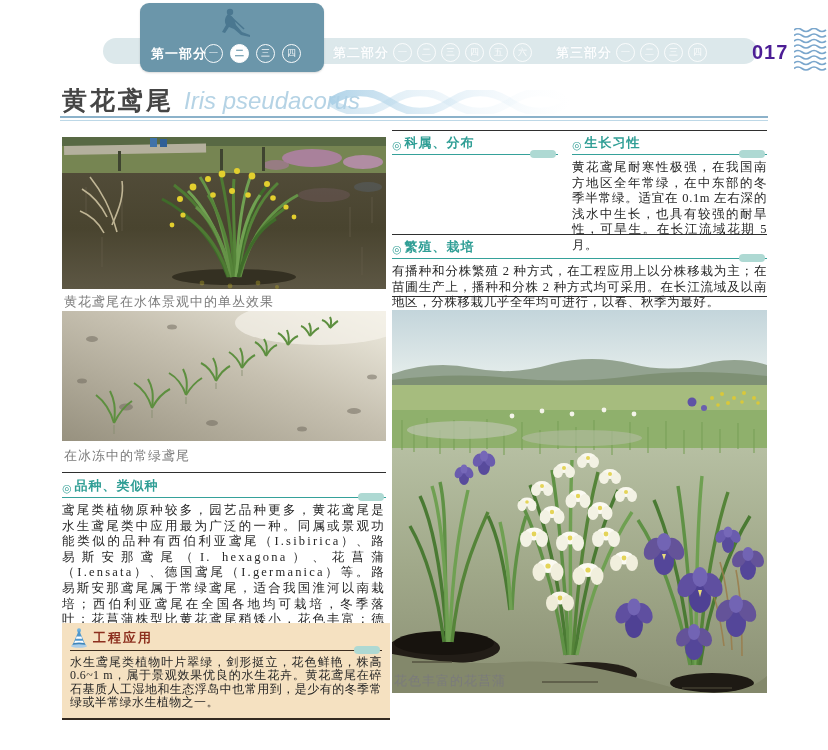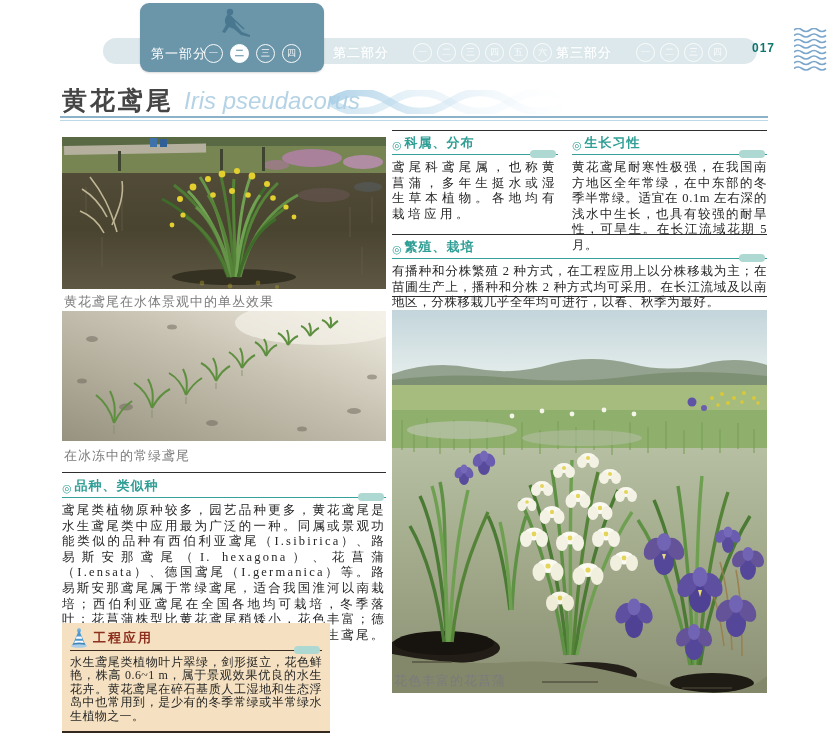--- a/index.html
+++ b/index.html
@@ -7,34 +7,34 @@
     width:828px;height:750px;position:relative;background:#ffffff;
     font-family:"Liberation Serif","DejaVu Serif",serif;
     overflow:hidden;
   }
   
   .nav-strip{position:absolute;left:103px;top:38px;width:654px;height:26px;
     background:#dce8eb;border-radius:13px;}
   .nav-tab-active{position:absolute;left:140px;top:3px;width:184px;height:69px;
     background:#6b96aa;border-radius:9px;box-shadow:0 1px 2px rgba(0,0,0,.15);}
   .tab-sil{position:absolute;left:68px;top:2px;}
-  .tab-label{position:absolute;left:11px;top:42px;color:#ffffff;font-weight:normal;
+  .tab-label{position:absolute;left:11px;top:42px;color:#ffffff;font-weight:bold;
     font-size:13px;letter-spacing:1px;font-family:"Liberation Sans",sans-serif;}
   .tab-circles{position:absolute;left:64px;top:41px;display:flex;gap:7px;}
   .ncirc{width:19px;height:19px;border:1.5px solid rgba(255,255,255,.95);border-radius:50%;
     box-sizing:border-box;color:rgba(255,255,255,.92);font-size:9px;line-height:16px;
     text-align:center;font-family:"Liberation Sans",sans-serif;}
   .ncirc.active{background:#ffffff;color:#5e8fa5;border-color:#ffffff;font-weight:bold;}
-  .nav-group{position:absolute;top:43px;display:flex;align-items:center;gap:24px;}
+  .nav-group{position:absolute;top:43px;display:flex;align-items:center;gap:4px;}
   .nav-group .glabel{color:rgba(255,255,255,.95);font-weight:bold;font-size:13px;
     letter-spacing:1px;font-family:"Liberation Sans",sans-serif;text-shadow:0 0 1px rgba(180,205,215,.6);}
   .nav-group .gcircles{display:flex;gap:5px;}
   .nav-group .ncirc{border-color:rgba(255,255,255,.85);color:rgba(255,255,255,.88);}
   .page-num{position:absolute;left:752px;top:41px;font-family:"Liberation Sans",sans-serif;
-    font-size:12px;font-weight:bold;color:#0f766e;letter-spacing:1px;}
+    font-size:20px;font-weight:bold;color:#4c1d95;letter-spacing:1px;}
   .corner-waves{position:absolute;left:794px;top:28px;}
   
   .title-row{position:absolute;left:62px;top:84px;white-space:nowrap;}
   .title-cn{font-size:25px;font-weight:bold;color:#454545;letter-spacing:3px;}
   .title-latin{font-size:24px;font-style:italic;color:#b5d3e5;
     font-family:"Liberation Sans",sans-serif;margin-left:10px;}
   .title-braid{position:absolute;left:330px;top:90px;}
   .rule-a{position:absolute;left:60px;top:116px;width:708px;height:2px;background:#8cb2ca;}
   .rule-b{position:absolute;left:60px;top:120px;width:708px;height:1px;background:#bdd8e7;}
   
@@ -46,21 +46,21 @@
     font-weight:bold;font-size:13px;letter-spacing:1px;
     font-family:"Liberation Sans",sans-serif;}
   .section-header .marker{font-size:11px;margin-right:2px;font-weight:normal;}
   .wedge{position:absolute;right:2px;bottom:-4px;width:26px;height:8px;
     background:#aed9d3;border-radius:4px;}
   .body-text{font-size:12.5px;line-height:15.6px;color:#262626;text-align:justify;margin-top:5px;}
   .topline{border-top:1px solid #2f2f2f;}
   .block{position:absolute;box-sizing:border-box;}
   .hr-dark{position:absolute;height:1px;background:#2f2f2f;}
   
-  .eng-box{position:absolute;left:62px;top:623px;width:268px;background:#f5e1c1;
+  .eng-box{position:absolute;left:62px;top:623px;width:328px;background:#f5e1c1;
     border-bottom:2px solid #33291f;padding:5px 8px 8px;box-sizing:border-box;}
   .eng-header{position:relative;display:flex;align-items:center;gap:5px;
     border-bottom:1.5px solid #3c2d20;padding-bottom:2px;color:#8c2f1e;
     font-weight:bold;font-size:13px;letter-spacing:2px;
     font-family:"Liberation Sans",sans-serif;}
   .eng-box .body-text{font-size:12px;line-height:13.4px;letter-spacing:.4px;}
   .ls-wide{letter-spacing:3.5px;}
   .ls-med{letter-spacing:2.2px;}
   .ls-sm{letter-spacing:.6px;}
 </style>
@@ -281,21 +281,20 @@
 <div class="caption" style="left:64px;top:447px;">在冰冻中的常绿鸢尾</div>
 
 <div class="hr-dark" style="left:392px;top:130px;width:375px;"></div>
 
 <div class="block" style="left:392px;top:134px;width:166px;">
   <div class="section-header">
     <span class="marker">◎</span>
     <span>科属、分布</span>
     <span class="wedge"></span>
   </div>
-  <div class="body-text ls-wide">鸢尾科鸢尾属，也称黄菖蒲，多年生挺水或湿生草本植物。各地均有栽培应用。</div>
 </div>
 
 <div class="block" style="left:572px;top:134px;width:195px;">
   <div class="section-header">
     <span class="marker">◎</span>
     <span>生长习性</span>
     <span class="wedge"></span>
   </div>
   <div class="body-text ls-sm">黄花鸢尾耐寒性极强，在我国南方地区全年常绿，在中东部的冬季半常绿。适宜在 0.1m 左右深的浅水中生长，也具有较强的耐旱性，可旱生。在长江流域花期 5 月。</div>
 </div>

